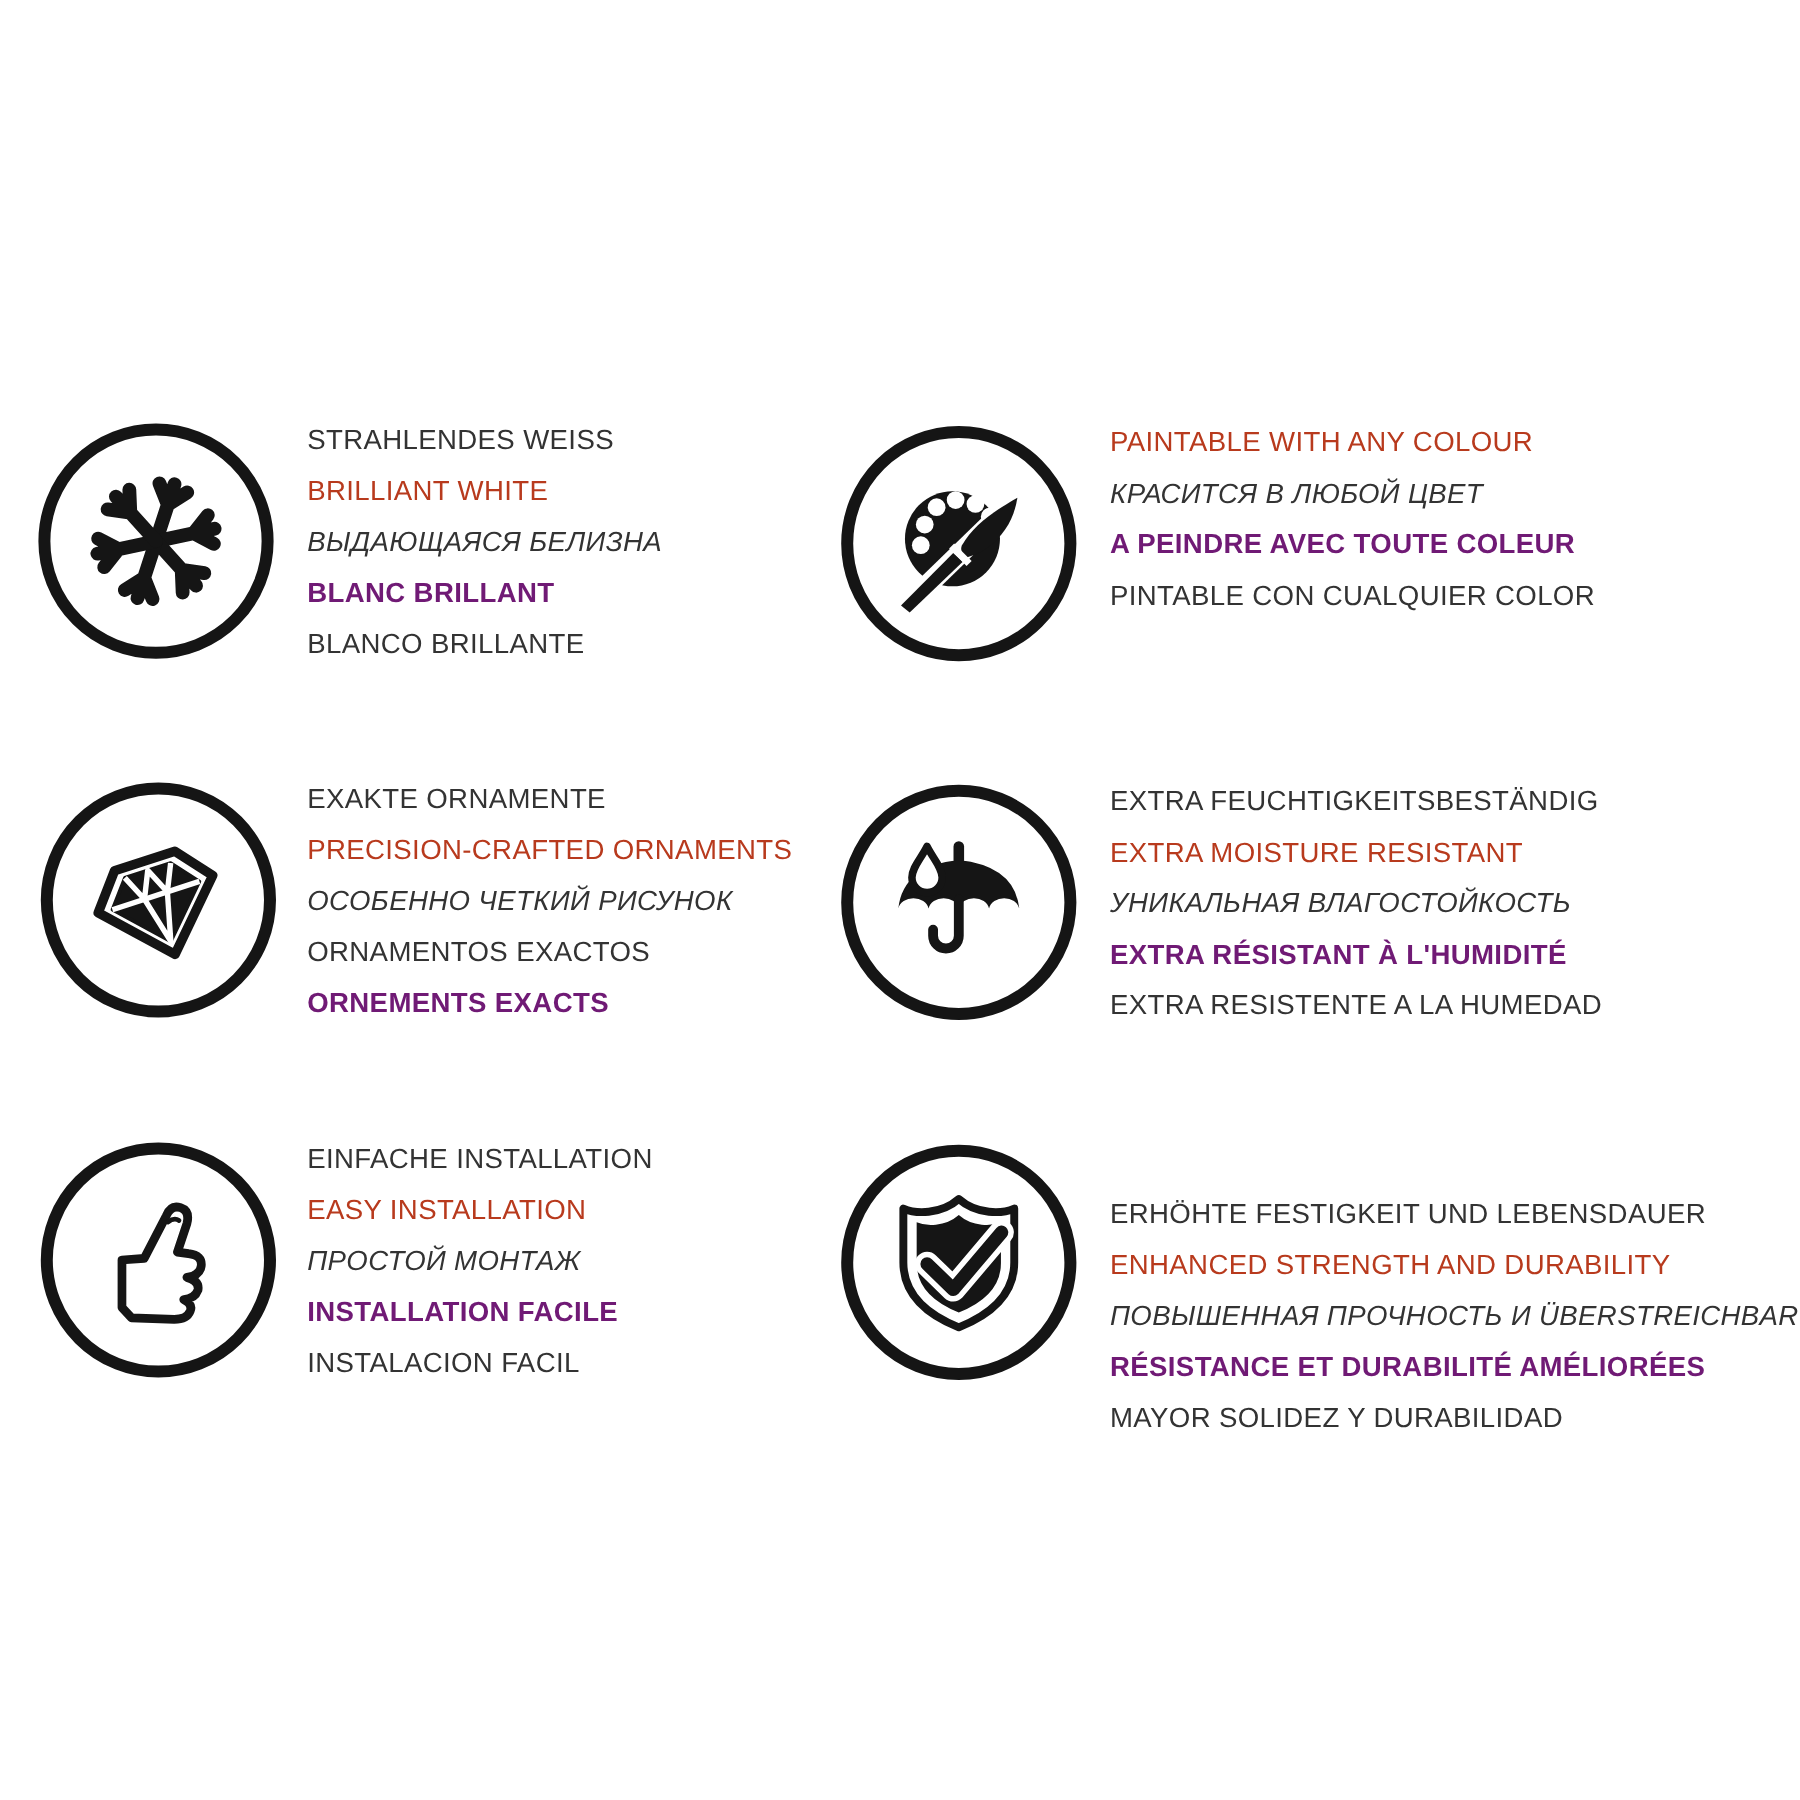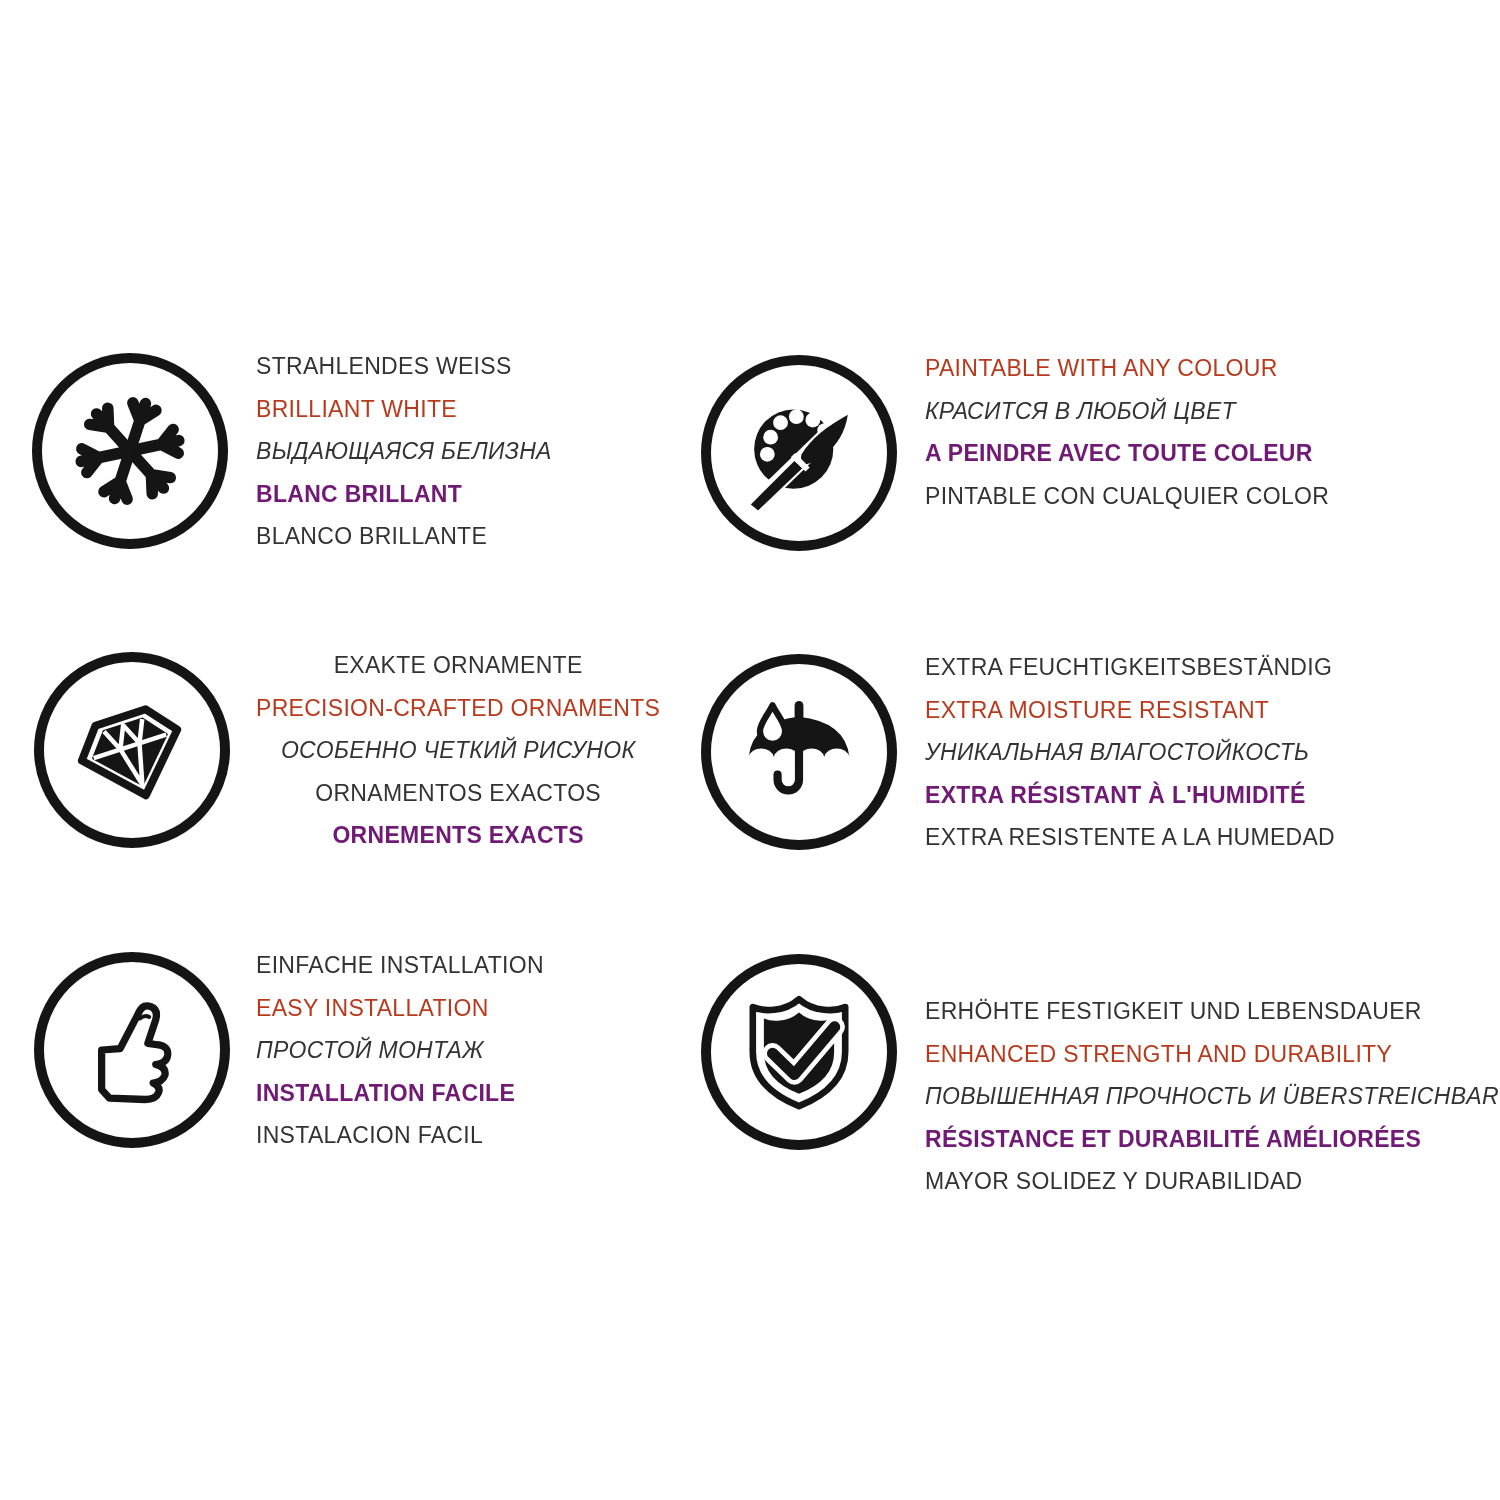--- a/index.html
+++ b/index.html
@@ -15,21 +15,21 @@
   }
   .circle svg{display:block;}
   .lines{position:absolute;white-space:nowrap;}
   .line{font-size:23px;line-height:42.5px;letter-spacing:0.3px;color:#333333;}
   .l-en{color:#b83a1d;}
   .l-ru{font-style:italic;color:#333333;}
   .l-fr{color:#701a75;font-weight:bold;}
   
   .f0 .circle{left:32px;top:353px;}  .f0 .lines{left:256px;top:345px;}
   .f1 .circle{left:701px;top:355px;} .f1 .lines{left:925px;top:347px;}
-  .f2 .circle{left:34px;top:652px;}  .f2 .lines{left:256px;top:644px;text-align:center;}
+  .f2 .circle{left:34px;top:652px;}  .f2 .lines{left:256px;top:644px;}
   .f3 .circle{left:701px;top:654px;} .f3 .lines{left:925px;top:646px;}
   .f4 .circle{left:34px;top:952px;}  .f4 .lines{left:256px;top:944px;}
   .f5 .circle{left:701px;top:954px;} .f5 .lines{left:925px;top:946px;margin-top:44px;}
 </style>
 </head>
 <body>
 
 <section class="feature f0">
   <div class="circle">
     <svg width="128" height="128" viewBox="0 0 100 100" aria-hidden="true">

